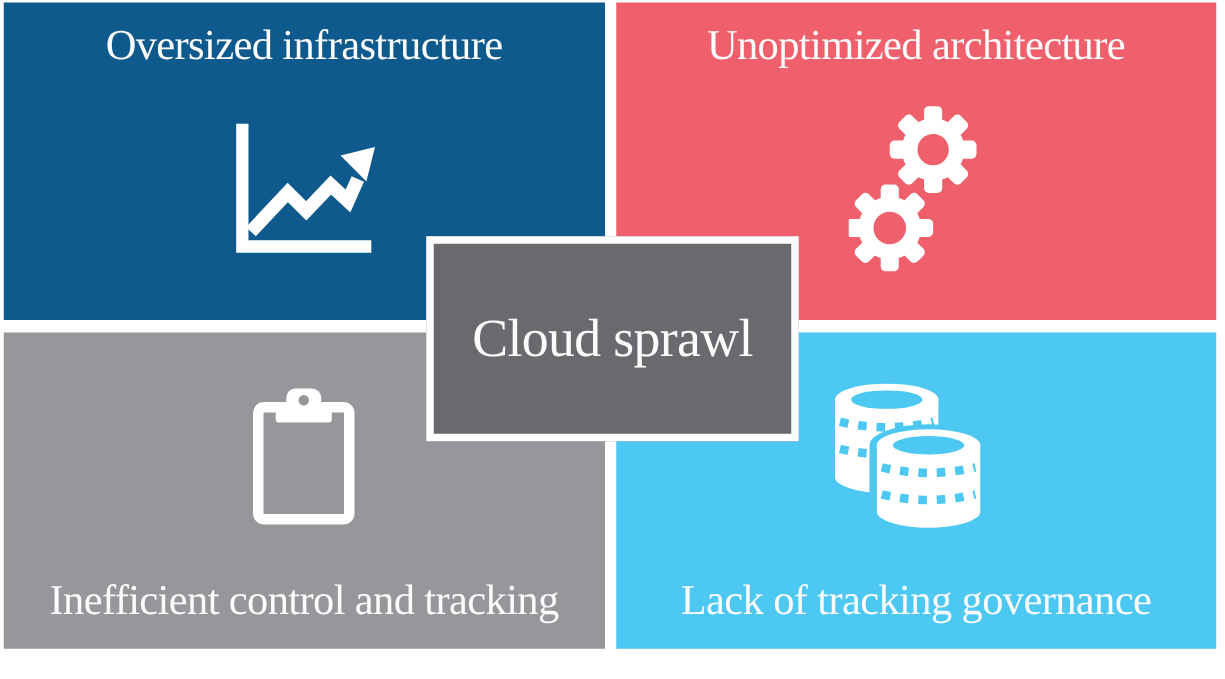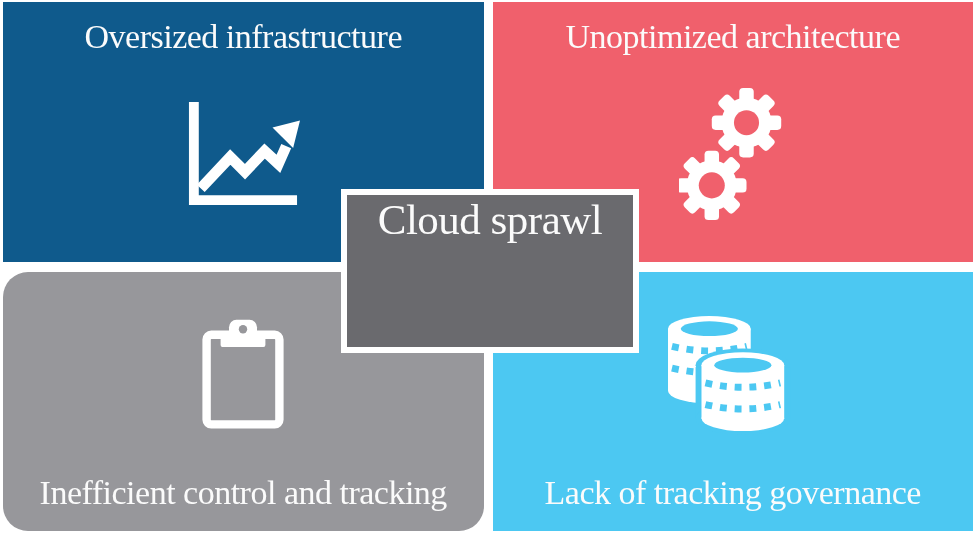--- a/index.html
+++ b/index.html
@@ -14,33 +14,33 @@
   }
 
   .grid {
     box-sizing: border-box;
     width: 100%;
     height: 100%;
     display: grid;
     grid-template-columns: 1fr 1fr;
     grid-template-rows: 1fr 1fr;
     gap: 10px 9px;
-    padding: 2px 7px 12px 3px;
+    padding: 2px 7px 24px 3px;
   }
 
   .panel {
     position: relative;
     display: flex;
     flex-direction: column;
     align-items: center;
     overflow: hidden;
   }
   .panel-blue { background: var(--panel-blue, #0f5a8c); }
   .panel-red  { background: var(--panel-red,  #f0606c); align-items: center; }
-  .panel-gray { background: var(--panel-gray, #97979b); border-radius: 25px; }
+  .panel-gray { background: var(--panel-gray, #97979b); }
   .panel-sky  { background: var(--panel-sky,  #4cc8f2); }
 
   .panel-title, .panel-caption {
     color: var(--text, #fbfbfb);
     font-size: 34px;
     letter-spacing: -0.5px;
     line-height: 1.2;
     text-align: center;
     white-space: nowrap;
     width: 100%;
@@ -62,21 +62,21 @@
     position: absolute;
     box-sizing: border-box;
     left: 341px;
     top: 189px;
     width: 298px;
     height: 164px;
     background: var(--center-gray, #6a6a6e);
     border: 6px solid #ffffff;
     z-index: 5;
     display: flex;
-    align-items: flex-start;
+    align-items: center;
     justify-content: center;
   }
   .center-label {
     color: var(--text, #fbfbfb);
     font-size: 43px;
     letter-spacing: -0.5px;
     white-space: nowrap;
   }
 </style>
 </head>

